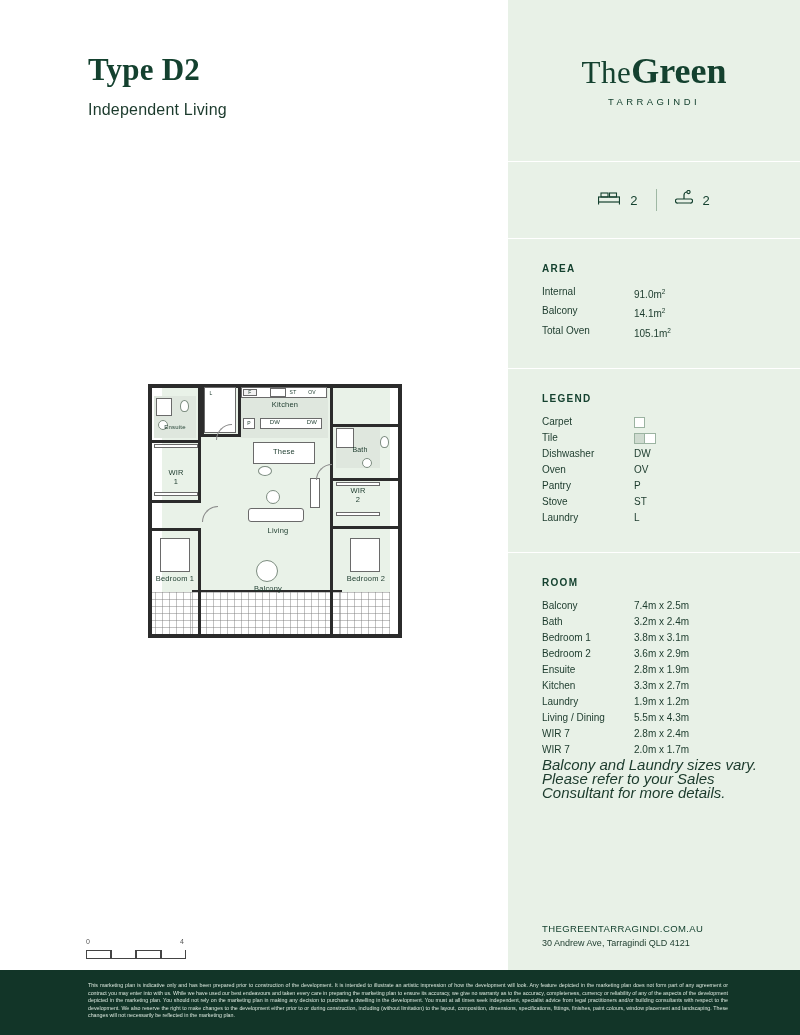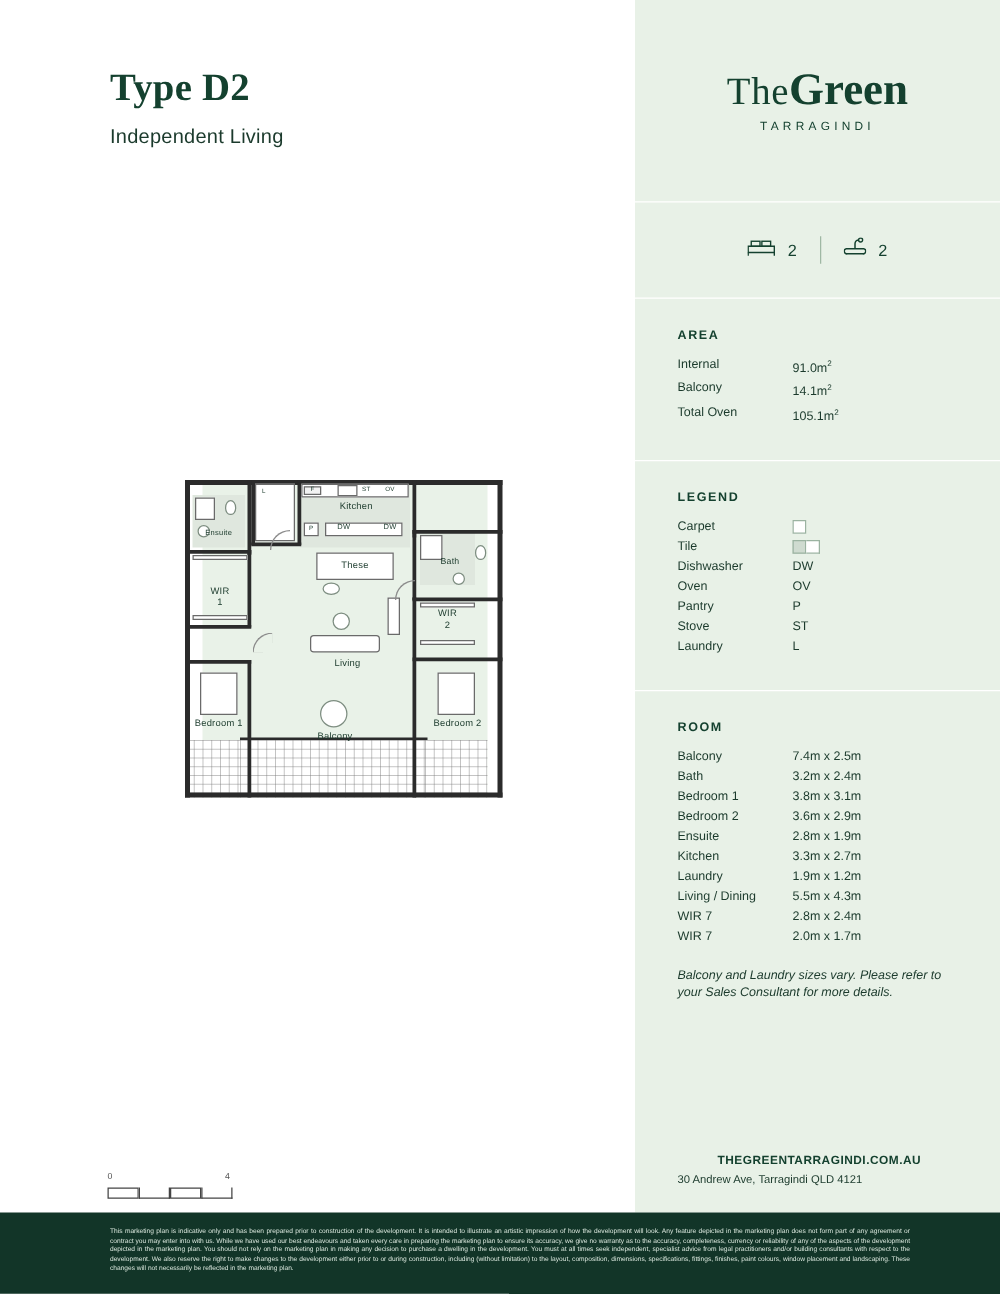--- a/index.html
+++ b/index.html
@@ -58,26 +58,25 @@
   .room-block { padding-top:24px; padding-bottom:26px; }
 
   .legend-swatch { display:inline-block; vertical-align:middle; }
   .sw-carpet { width:11px; height:11px; border:1px solid #9bb3a1; background:#ffffff; }
   .sw-tile { display:inline-flex; }
   .sw-tile i { display:block; width:11px; height:11px; border:1px solid #9bb3a1; }
   .sw-tile i.a { background:#cfdbd0; }
   .sw-tile i.b { background:#ffffff; border-left:none; }
 
   .note {
-    font-size:10px; line-height:14px; font-style:italic; color:#1b3a2c;
-    margin-top:16px;
+    font-size:15px; line-height:14px; font-style:italic; color:#1b3a2c;
   }
 
   .rp-footer { position:absolute; left:34px; bottom:22px; }
-  .rp-footer .web { font-size:9.5px; font-weight:bold; letter-spacing:0.4px; color:#14412f;margin-left:32px; }
+  .rp-footer .web { font-size:9.5px; font-weight:normal; letter-spacing:0.4px; color:#14412f; }
   .rp-footer .addr { font-size:9px; color:#1b3a2c; margin-top:4px; }
 
   
   .title {
     position:absolute; left:88px; top:52px;
     font-family:"Liberation Serif", serif; font-weight:bold;
     font-size:31px; color:#14412f; letter-spacing:0.2px;
   }
   .subtitle {
     position:absolute; left:88px; top:101px;

